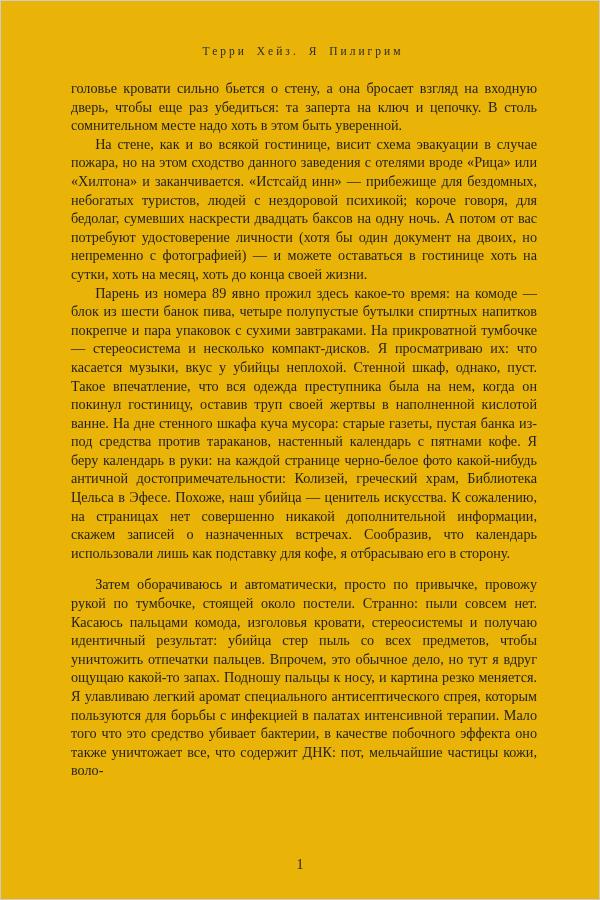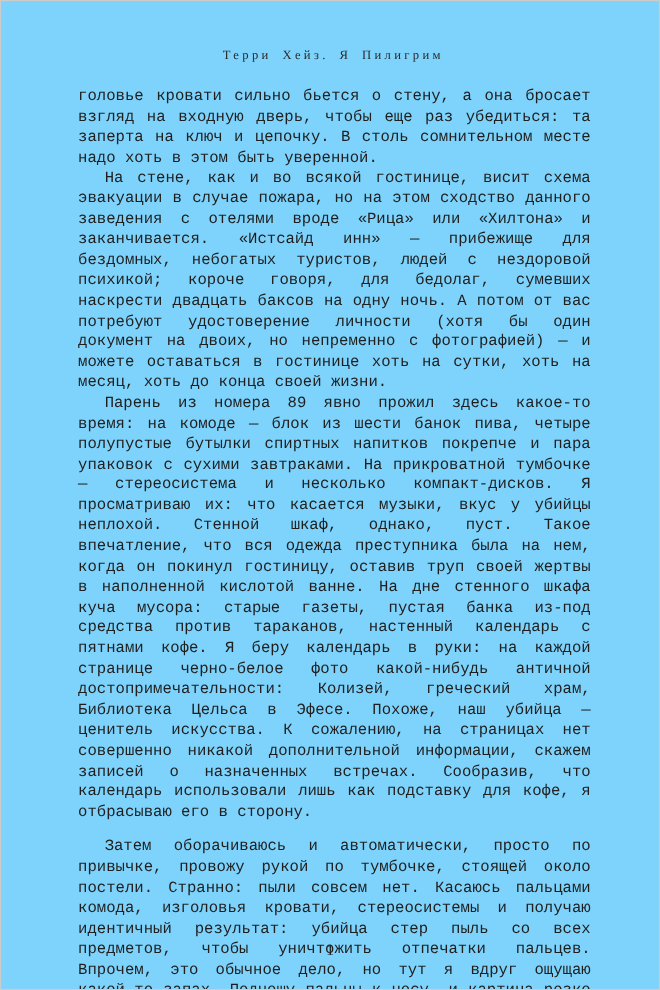--- a/index.html
+++ b/index.html
@@ -5,21 +5,21 @@
   html, body {
     margin: 0;
     padding: 0;
     background: #ffffff;
   }
   .page {
     position: relative;
     width: 600px;
     height: 900px;
     box-sizing: border-box;
-    background: #7dd3fc;
+    background: #eab308;
     border: 1px solid #cccccc;
     padding: 44px 64px 0 70px;
     font-family: "Liberation Serif", "DejaVu Serif", serif;
     color: #222222;
     overflow: hidden;
   }
   .running-head {
     text-align: center;
     font-size: 11.5px;
     letter-spacing: 3px;
@@ -31,21 +31,20 @@
   .text-block {
     width: 466px;
   }
   .para {
     margin: 0;
     text-align: justify;
     font-size: 14.2px;
     line-height: 18.6px;
     text-indent: 1.7em;
     color: #1f1f1f;
-    font-family: Liberation Mono, monospace;
   }
   .para.first {
     text-indent: 0;
   }
   .para.section-gap {
     margin-top: 13px;
   }
   .folio {
     position: absolute;
     bottom: 26px;

